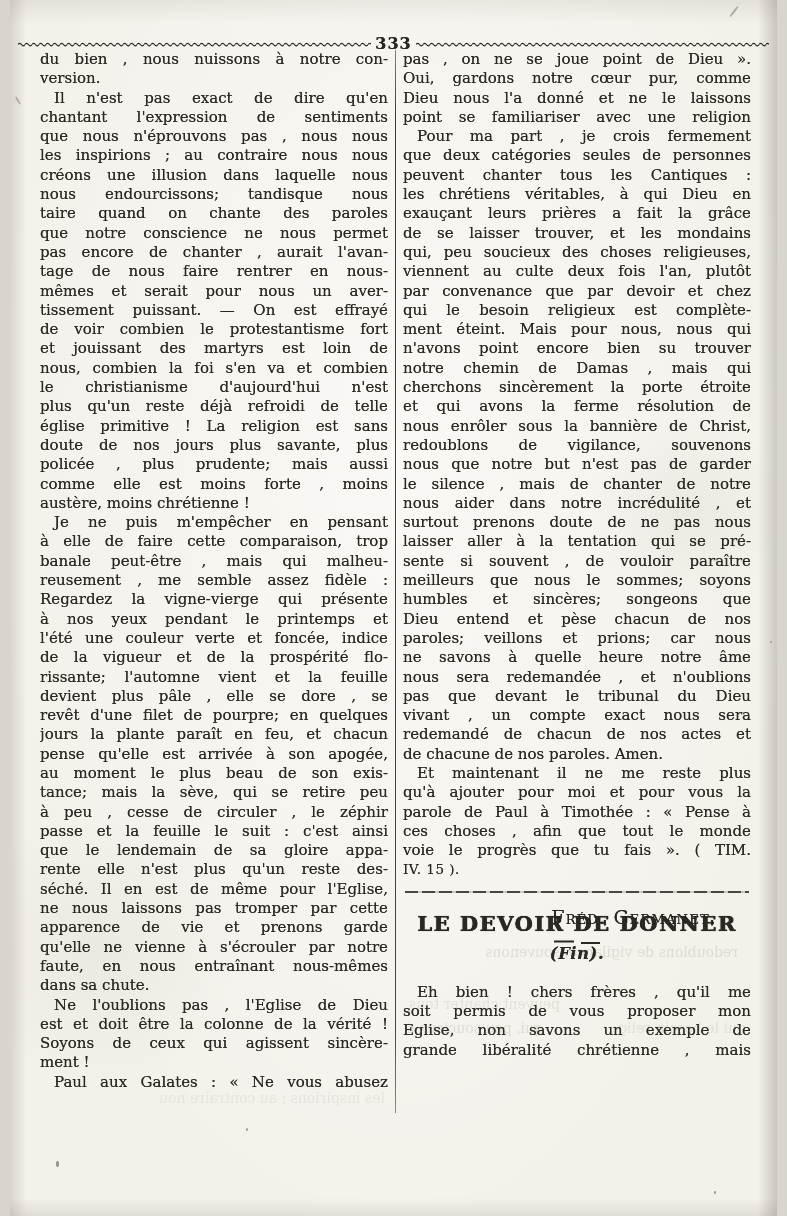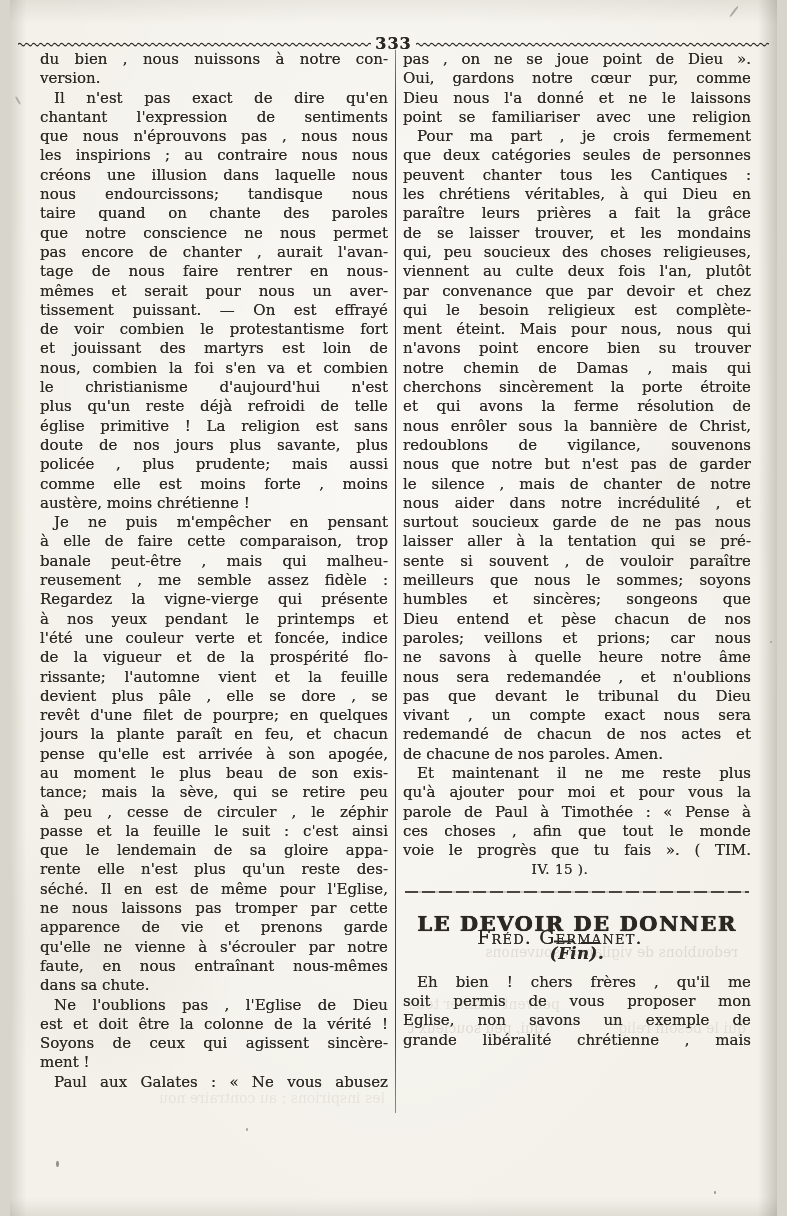--- a/index.html
+++ b/index.html
@@ -44,22 +44,22 @@
     hyphens:none;white-space:normal;
   }
   .line.last{text-align-last:auto;}
   .para.indent .line:first-child{text-indent:14px;}
   .divider{
     position:absolute;left:385px;top:50px;width:1px;height:1063px;
     background:linear-gradient(180deg, rgba(40,37,32,.55), rgba(40,37,32,.9) 6%, rgba(40,37,32,.85) 92%, rgba(40,37,32,.5));
   }
   
   .sig-row{
-    display:flex;justify-content:space-between;align-items:center;
-    height:19.3px;padding-right:34px;flex-direction:column;
+    display:flex;justify-content:space-between;align-items:flex-start;
+    height:19.3px;padding-right:34px;
   }
   .citation{font-size:13.5px;letter-spacing:.5px;}
   .signature{
     font-variant:small-caps;font-size:19px;letter-spacing:1.2px;
     text-shadow:0 0 .5px rgba(43,40,35,.85);
     margin-top:48px;
   }
   
   .article-rule{
     height:2px;margin:11px 2px 0 2px;
@@ -71,21 +71,21 @@
     font-size:21px;font-weight:bold;letter-spacing:1.5px;
     text-shadow:0 0 .8px rgba(25,22,18,.95), .4px 0 0 rgba(25,22,18,.9);
   }
   .title-dashes{width:46px;margin:9px auto 0 auto;display:flex;gap:7px;}
   .title-dashes span{flex:1;height:2.4px;background:#2b2823;display:block;}
   .title-dashes span:first-child{transform:translateY(-1.5px);}
   .article-subtitle{
     text-align:center;
     font-style:italic;font-weight:bold;font-size:16.5px;letter-spacing:.5px;
   }
-  .article-body{margin-top:9px;}
+  .article-body{margin-top:19px;}
   
   .ghost{
     position:absolute;display:block;overflow:hidden;white-space:nowrap;
     font-size:14px;height:17px;color:#6e675a;opacity:.16;
     filter:blur(.7px);transform:scaleX(-1);pointer-events:none;
     text-align:left;
   }
   
   .speck{position:absolute;background:#3a362f;border-radius:40%;}
   .sp-a{left:723px;top:5px;width:2px;height:13px;transform:rotate(38deg);opacity:.35;}
@@ -195,37 +195,37 @@
           <span class="line">pas , on ne se joue point de Dieu ».</span>
           <span class="line">Oui, gardons notre cœur pur, comme</span>
           <span class="line">Dieu nous l'a donné et ne le laissons</span>
           <span class="line">point se familiariser avec une religion</span>
         </p>
         <p class="para indent">
           <span class="line">Pour ma part , je crois fermement</span>
           <span class="line">que deux catégories seules de personnes</span>
           <span class="line">peuvent chanter tous les Cantiques :</span>
           <span class="line">les chrétiens véritables, à qui Dieu en</span>
-          <span class="line">paraître leurs prières a fait la grâce</span>
+          <span class="line">exauçant leurs prières a fait la grâce</span>
           <span class="line">de se laisser trouver, et les mondains</span>
           <span class="line">qui, peu soucieux des choses religieuses,</span>
           <span class="line">viennent au culte deux fois l'an, plutôt</span>
           <span class="line">par convenance que par devoir et chez</span>
           <span class="line">qui le besoin religieux est complète-</span>
           <span class="line">ment éteint. Mais pour nous, nous qui</span>
           <span class="line">n'avons point encore bien su trouver</span>
           <span class="line">notre chemin de Damas , mais qui</span>
           <span class="line">cherchons sincèrement la porte étroite</span>
           <span class="line">et qui avons la ferme résolution de</span>
           <span class="line">nous enrôler sous la bannière de Christ,</span>
           <span class="line">redoublons de vigilance, souvenons</span>
           <span class="line">nous que notre but n'est pas de garder</span>
           <span class="line">le silence , mais de chanter de notre</span>
           <span class="line">nous aider dans notre incrédulité , et</span>
-          <span class="line">surtout soucieux garde de ne pas nous</span>
+          <span class="line">surtout prenons doute de ne pas nous</span>
           <span class="line">laisser aller à la tentation qui se pré-</span>
           <span class="line">sente si souvent , de vouloir paraître</span>
           <span class="line">meilleurs que nous le sommes; soyons</span>
           <span class="line">humbles et sincères; songeons que</span>
           <span class="line">Dieu entend et pèse chacun de nos</span>
           <span class="line">paroles; veillons et prions; car nous</span>
           <span class="line">ne savons à quelle heure notre âme</span>
           <span class="line">nous sera redemandée , et n'oublions</span>
           <span class="line">pas que devant le tribunal du Dieu</span>
           <span class="line">vivant , un compte exact nous sera</span>

